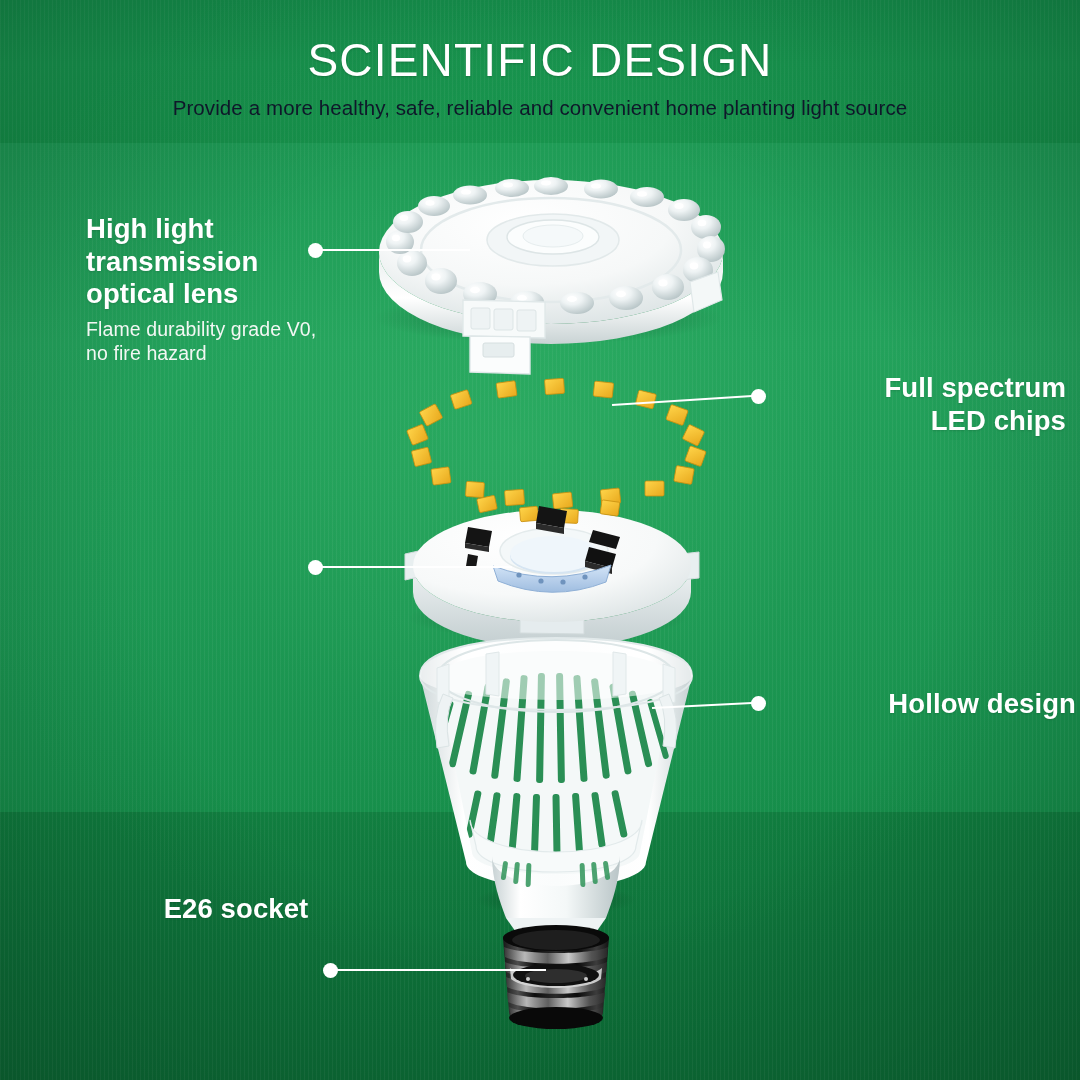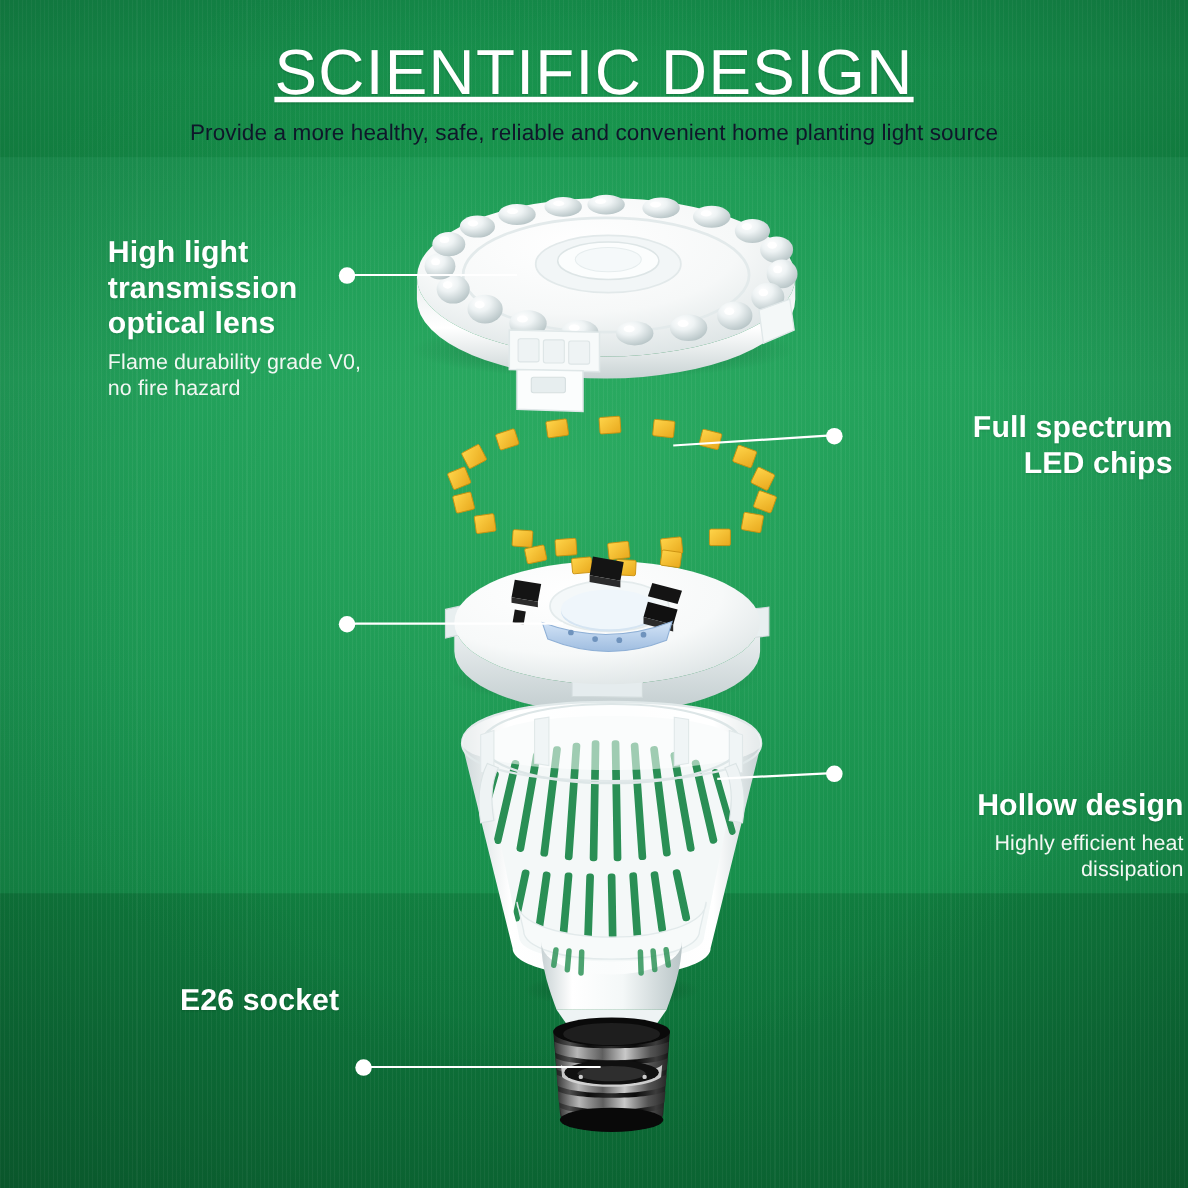--- a/index.html
+++ b/index.html
@@ -20,22 +20,22 @@
     pointer-events:none;}
   #bg-vignette{position:absolute;inset:0;pointer-events:none;
     background:radial-gradient(ellipse at 50% 50%, rgba(0,0,0,0) 52%, rgba(0,0,0,.20) 100%);}
   
   #bg-tex{position:absolute;inset:0;pointer-events:none;opacity:.055;
     background:repeating-linear-gradient(90deg, rgba(255,255,255,.9) 0 1px, rgba(0,0,0,0) 1px 4px);}
 
   
   #header{position:absolute;left:0;top:0;width:1080px;text-align:center;z-index:40;}
   #title{
-    margin:0;padding-top:36px;color:#ffffff;font-size:58px;letter-spacing:1.2px;
-    font-weight:400;line-height:1.05;text-shadow:0 1px 2px rgba(0,0,0,.18);text-decoration:underline;
+    margin:0;padding-top:36px;color:#ffffff;font-size:46px;letter-spacing:1.2px;
+    font-weight:400;line-height:1.05;text-shadow:0 1px 2px rgba(0,0,0,.18);
   }
   #subtitle{
     margin:0;padding-top:12px;color:#0f172a;font-size:20.5px;font-weight:400;
     letter-spacing:.1px;
   }
 
   
   .callout{position:absolute;z-index:35;}
   .callout .c-title{
     color:#ffffff;font-size:27.5px;font-weight:700;line-height:1.19;letter-spacing:.1px;
@@ -402,47 +402,43 @@
 
     <line x1="337" y1="970" x2="546" y2="970" stroke="#ffffff" stroke-width="2"></line>
   </svg>
 
   <div class="dot" style="left:308px;top:243px;"></div>
   <div class="dot" style="left:751px;top:389px;"></div>
   <div class="dot" style="left:308px;top:560px;"></div>
   <div class="dot" style="left:751px;top:696px;"></div>
   <div class="dot" style="left:323px;top:963px;"></div>
 
-  <div class="callout left" style="left:98px;top:213px;width:300px;">
+  <div class="callout left" style="left:86px;top:213px;width:300px;">
     <p class="c-title">
       <span>High light</span><br>
       <span>transmission</span><br>
       <span>optical lens</span>
     </p>
     <p class="c-sub">
       <span>Flame durability grade V0,</span><br>
       <span>no fire hazard</span>
     </p>
   </div>
 
   <div class="callout right" style="left:786px;top:372px;width:280px;">
     <p class="c-title">
       <span>Full spectrum</span><br>
       <span>LED chips</span>
     </p>
   </div>
 
 
-  <div class="callout right" style="left:786px;top:688px;width:290px;margin-top:28px;">
+  <div class="callout right" style="left:786px;top:688px;width:290px;">
     <p class="c-title">
       <span>Hollow design</span>
-    </p>
-    <p class="c-sub">
-      <span>Highly efficient heat</span><br>
-      <span>dissipation</span>
     </p>
   </div>
 
   <div class="callout left" style="left:86px;top:893px;width:300px;text-align:center;">
     <p class="c-title">
       <span>E26 socket</span>
     </p>
   </div>
 
 </div>

